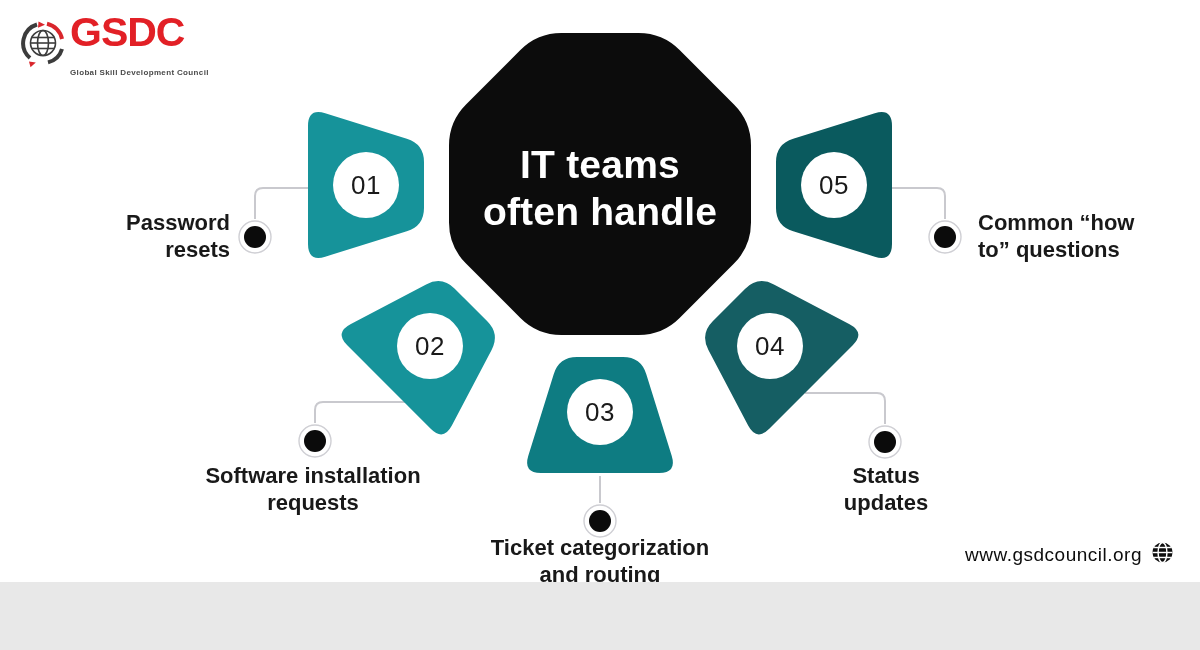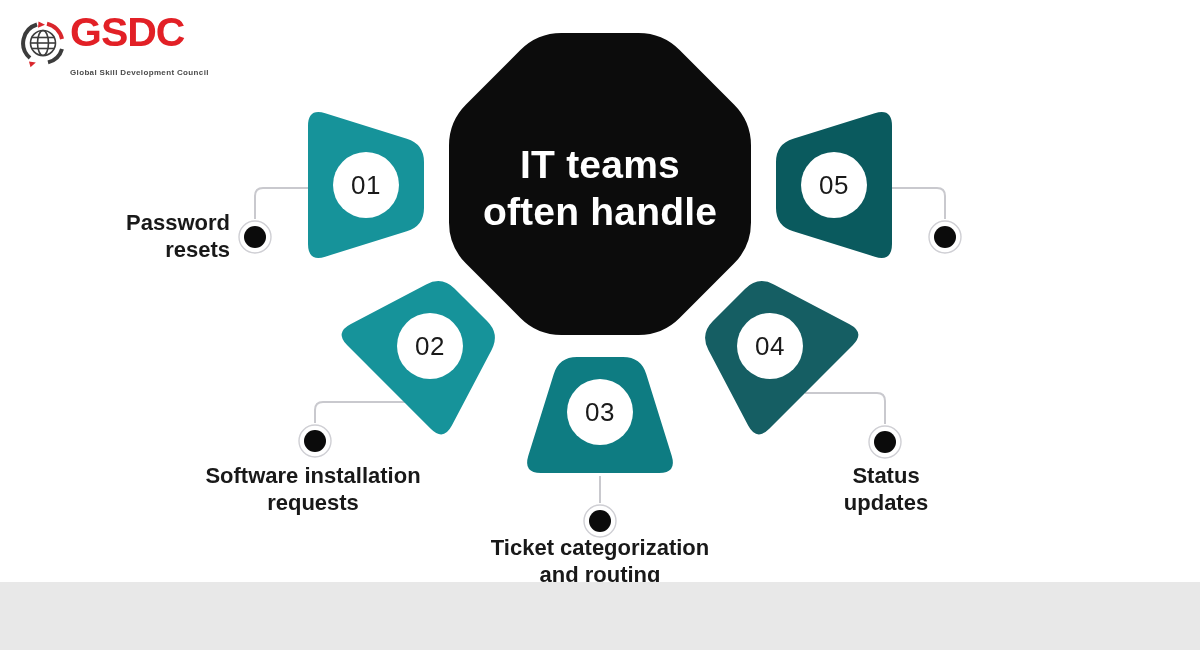--- a/index.html
+++ b/index.html
@@ -136,15 +136,31 @@
   <div class="abs num" style="left:801px;top:152px;">05</div>
 
   <div class="abs lbl right" style="left:44px;width:186px;top:210px;">Password
 resets</div>
   <div class="abs lbl center" style="left:163px;width:300px;top:463px;">Software installation
 requests</div>
   <div class="abs lbl center" style="left:450px;width:300px;top:535px;">Ticket categorization
 and routing</div>
   <div class="abs lbl center" style="left:766px;width:240px;top:463px;">Status
 updates</div>
+  <div class="abs lbl" style="left:978px;width:210px;top:210px;">Common “how
+to” questions</div>
 
+  <div class="abs footer">
+    <span class="footer-url">www.gsdcouncil.org</span>
+    <span>
+      <svg width="23" height="23" viewBox="0 0 24 24">
+        <circle cx="12" cy="12" r="10.5" fill="#0f0f0f"></circle>
+        <g stroke="#ffffff" stroke-width="1.5" fill="none">
+          <ellipse cx="12" cy="12" rx="4.6" ry="10.5"></ellipse>
+          <line x1="1.5" y1="12" x2="22.5" y2="12"></line>
+          <line x1="3.2" y1="6.8" x2="20.8" y2="6.8"></line>
+          <line x1="3.2" y1="17.2" x2="20.8" y2="17.2"></line>
+        </g>
+      </svg>
+    </span>
+  </div>
 
 </div>
 
 </body></html>

